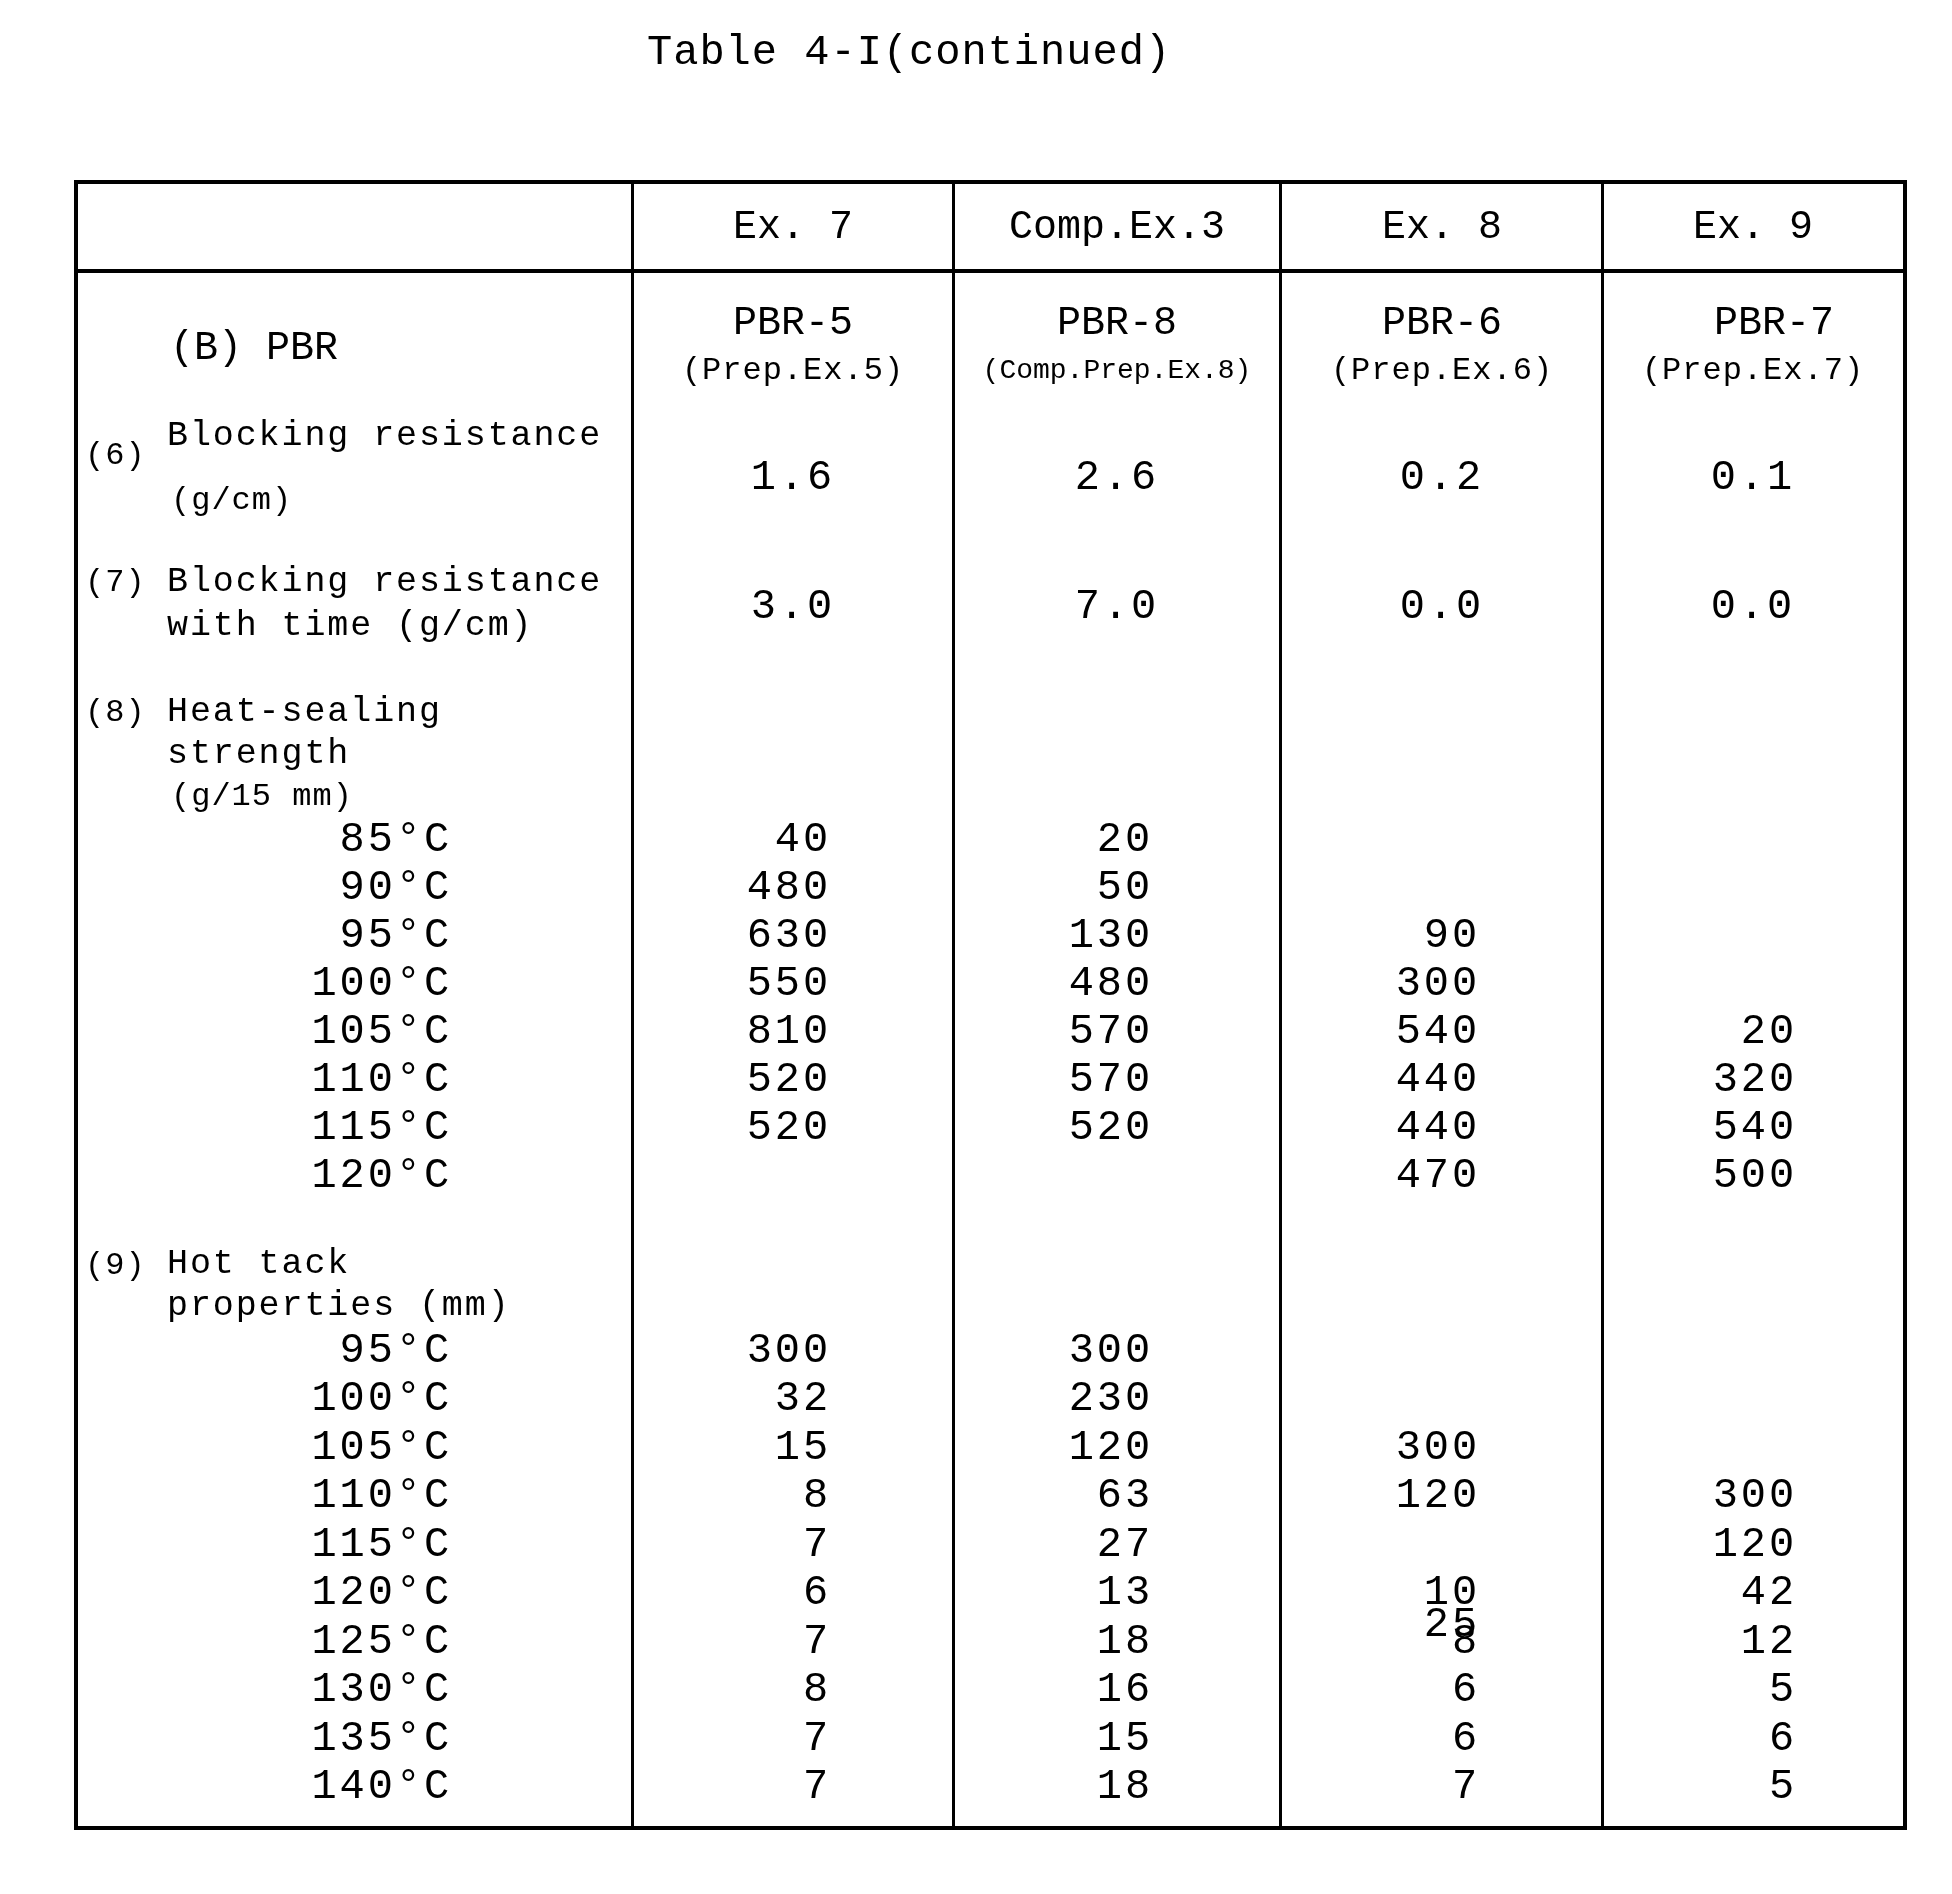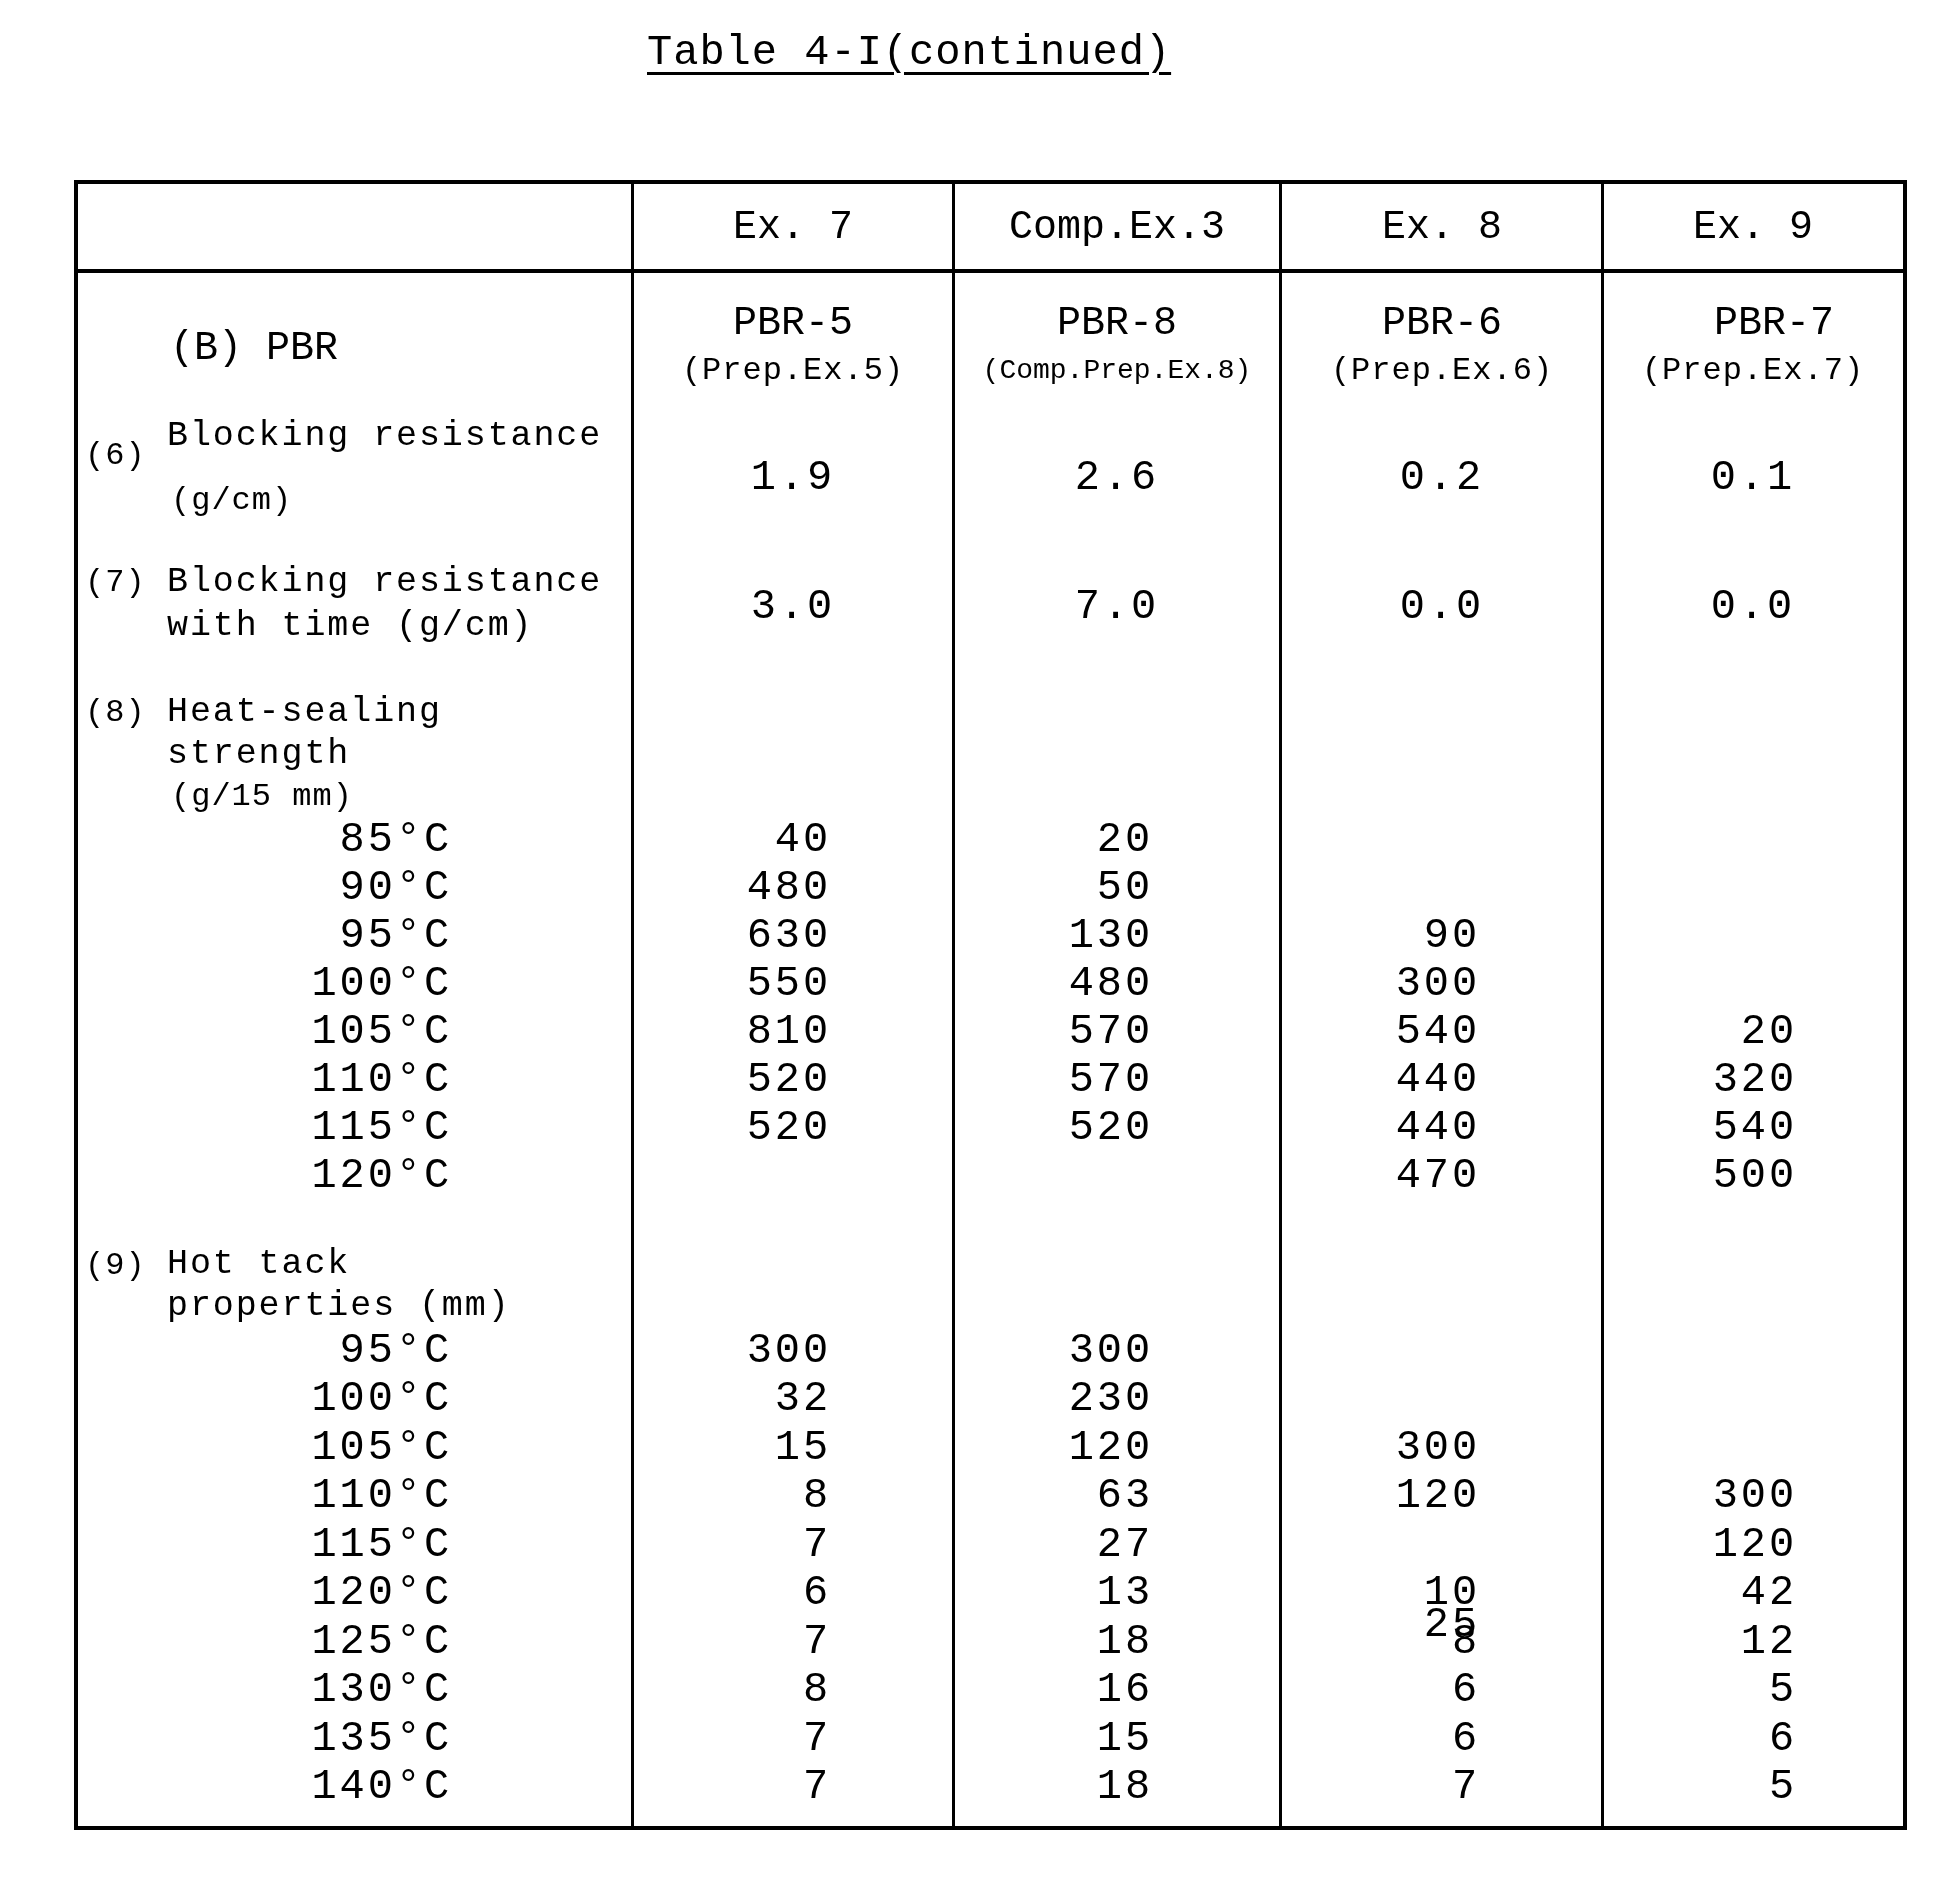--- a/index.html
+++ b/index.html
@@ -1,21 +1,21 @@
 <!DOCTYPE html>
 <html><head>
   <meta charset="utf-8">
   <style>
     html, body { margin: 0; padding: 0; background: #ffffff; }
     body { width: 1952px; height: 1894px; position: relative; overflow: hidden; color: #000; }
     .mono { font-family: "Liberation Mono", "DejaVu Sans Mono", monospace; }
     .title {
       position: absolute; left: 647px; top: 29px;
       font-size: 42px; letter-spacing: 1px;
-      text-decoration: underline; text-decoration-thickness: 2.9px; text-underline-offset: 7.7px;
+      text-decoration-thickness: 2.9px; text-underline-offset: 7.7px;
       white-space: pre;
     }
     .tbl { position: absolute; left: 74px; top: 180px; width: 1833px; height: 1650px;
       border: 4.8px solid #000; box-sizing: border-box; }
     .hline { position: absolute; left: 74px; width: 1833px; height: 3.8px; background: #000; top: 269px; }
     .vline { position: absolute; top: 180px; width: 2.9px; height: 1650px; background: #000; }
     .t { position: absolute; white-space: pre; line-height: 1; }
     .hdr { font-size: 40px; }
     .sub { font-size: 32px; letter-spacing: 1px; }
     .lbl { font-size: 35px; letter-spacing: 1.9px; }
@@ -46,21 +46,21 @@
 <div class="t mono hdr ctr" style="left:1282px;width:320px;top:304px">PBR-6</div>
 <div class="t mono hdr ctr" style="left:1604px;width:340px;top:304px">PBR-7</div>
 <div class="t mono sub ctr" style="left:634px;width:318px;top:355px">(Prep.Ex.5)</div>
 <div class="t mono ctr" style="left:955px;width:324px;top:357px;font-size:28px">(Comp.Prep.Ex.8)</div>
 <div class="t mono sub ctr" style="left:1282px;width:320px;top:355px">(Prep.Ex.6)</div>
 <div class="t mono sub ctr" style="left:1604px;width:298px;top:355px">(Prep.Ex.7)</div>
 
 <div class="t mono sub" style="left:85px;top:440px">(6)</div>
 <div class="t mono lbl" style="left:167px;top:419px">Blocking resistance</div>
 <div class="t mono sub" style="left:171px;top:485px">(g/cm)</div>
-<div class="t mono num ctr" style="left:634px;width:318px;top:457px">1.9</div>
+<div class="t mono num ctr" style="left:634px;width:318px;top:457px">1.6</div>
 <div class="t mono num ctr" style="left:955px;width:324px;top:457px">2.6</div>
 <div class="t mono num ctr" style="left:1282px;width:320px;top:457px">0.2</div>
 <div class="t mono num ctr" style="left:1604px;width:298px;top:457px">0.1</div>
 
 <div class="t mono sub" style="left:85px;top:567px">(7)</div>
 <div class="t mono lbl" style="left:167px;top:565px">Blocking resistance</div>
 <div class="t mono lbl" style="left:167px;top:609px">with time (g/cm)</div>
 <div class="t mono num ctr" style="left:634px;width:318px;top:586px">3.0</div>
 <div class="t mono num ctr" style="left:955px;width:324px;top:586px">7.0</div>
 <div class="t mono num ctr" style="left:1282px;width:320px;top:586px">0.0</div>

